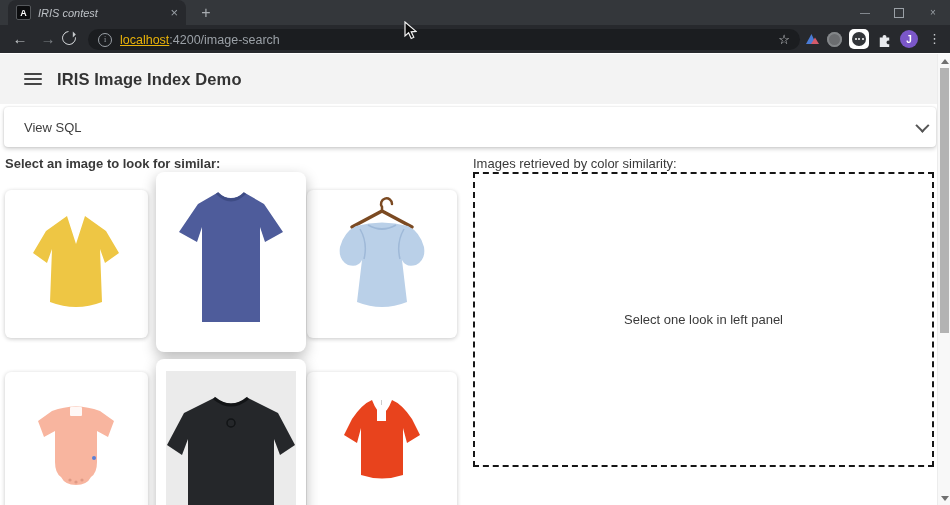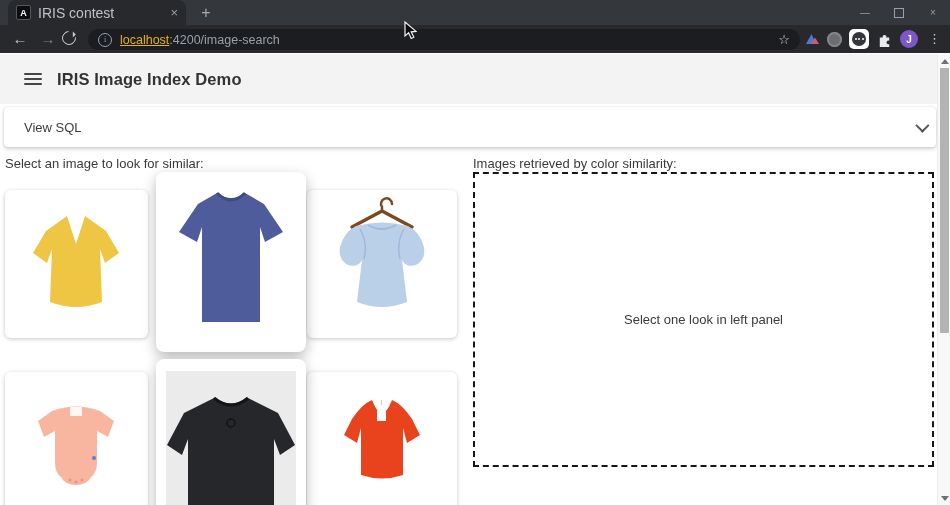--- a/index.html
+++ b/index.html
@@ -7,21 +7,21 @@
     width:950px;height:505px;position:relative;overflow:hidden;
     font-family:"Liberation Sans","DejaVu Sans",sans-serif;
     background:#ffffff;
   }
   
   .tabstrip{position:absolute;left:0;top:0;width:950px;height:25px;background:#34373b;}
   .tab{position:absolute;left:8px;top:0;width:178px;height:25px;background:#27292d;
        border-radius:8px 8px 0 0;display:flex;align-items:center;padding:0 8px;box-sizing:border-box;gap:7px;}
   .favicon{width:13px;height:13px;background:#0c0d0f;border:1px solid #55585c;border-radius:2px;
            color:#fff;font-size:9px;font-weight:bold;display:flex;align-items:center;justify-content:center;flex:0 0 auto;}
-  .tab-title{color:#bdc1c6;font-size:14px;flex:1;white-space:nowrap;overflow:hidden;}
+  .tab-title{color:#bdc1c6;font-size:11px;flex:1;white-space:nowrap;overflow:hidden;font-style:italic;}
   .tab-close{color:#9aa0a6;font-size:13px;line-height:13px;cursor:default;}
   .newtab{position:absolute;left:194px;top:2px;width:24px;height:21px;color:#a8acb1;font-size:16px;
           display:flex;align-items:center;justify-content:center;}
   .wincontrols{position:absolute;right:0;top:0;height:25px;display:flex;align-items:center;}
   .wc{width:34px;text-align:center;color:#9aa0a6;font-size:10px;line-height:25px;}
   .wc-max-box{display:inline-block;width:8px;height:8px;border:1px solid #9aa0a6;vertical-align:middle;}
   .toolbar{position:absolute;left:0;top:25px;width:950px;height:28px;background:#27292d;}
   .navic{position:absolute;top:27px;color:#c6c9cc;font-size:15px;line-height:24px;width:24px;text-align:center;}
   .nav-back{left:8px;}
   .nav-fwd{left:36px;color:#7d8186;}
@@ -52,21 +52,21 @@
   .hamburger{width:18px;height:12px;display:flex;flex-direction:column;justify-content:space-between;cursor:pointer;}
   .hamburger i{display:block;height:2px;background:#454545;border-radius:1px;}
   .app-title{font-size:16.5px;font-weight:bold;color:#333;letter-spacing:.1px;}
   .sqlpanel{position:absolute;left:4px;top:107px;width:932px;height:40px;background:#fff;border-radius:4px;
             box-shadow:0 2px 4px rgba(0,0,0,.18),0 0 2px rgba(0,0,0,.14);
             display:flex;align-items:center;padding:0 10px 0 20px;box-sizing:border-box;}
   .sqlpanel .lbl{font-size:13px;color:#3d3d3d;}
   .chev{margin-left:auto;width:8px;height:8px;border-right:2px solid #555;border-bottom:2px solid #555;
         transform:rotate(45deg) translateY(-2px);}
   .panel-label{position:absolute;font-size:13px;color:#3a3a3a;}
-  .lab-left{left:5px;top:156px;}
+  .lab-left{left:5px;top:156px;font-weight:bold;}
   .lab-right{left:473px;top:156px;}
   
   .card{position:absolute;background:#fff;border-radius:6px;box-shadow:0 1px 4px rgba(0,0,0,.22);overflow:hidden;cursor:pointer;}
   .card.elev{border-radius:8px;box-shadow:0 5px 14px rgba(0,0,0,.28);z-index:3;}
   .card svg{display:block;width:100%;height:100%;}
   .c1{left:5px;top:190px;width:143px;height:148px;}
   .c2{left:156px;top:172px;width:150px;height:180px;}
   .c3{left:307px;top:190px;width:150px;height:148px;}
   .c4{left:5px;top:372px;width:143px;height:148px;}
   .c5{left:156px;top:359px;width:150px;height:180px;}

